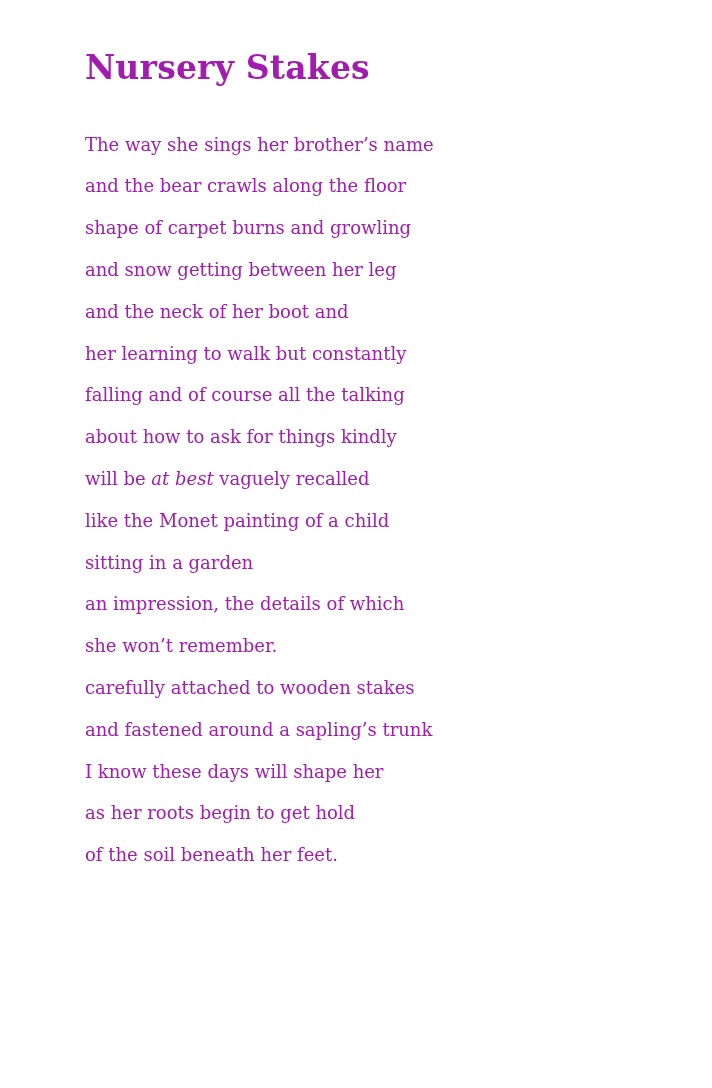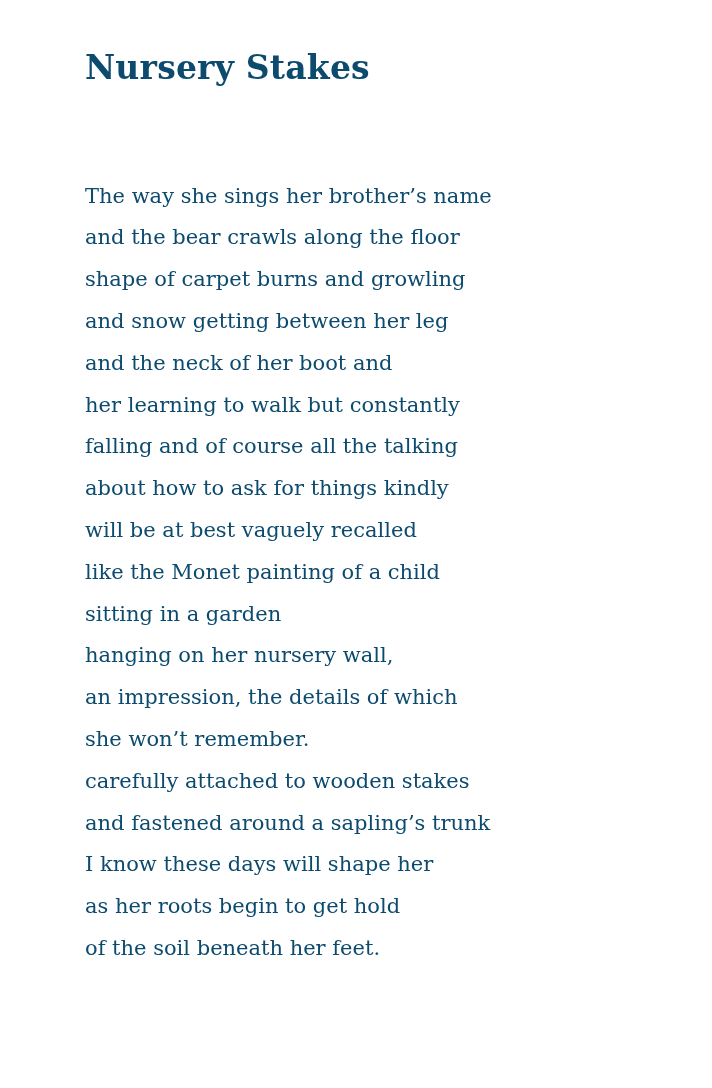--- a/index.html
+++ b/index.html
@@ -7,45 +7,46 @@
     padding: 0;
     background: #ffffff;
   }
   .page {
     position: relative;
     width: 712px;
     height: 1088px;
     background: #ffffff;
     overflow: hidden;
     font-family: "DejaVu Serif", serif;
-    color: #0c4a6e;
+    color: #a21caf;
   }
   .poem {
     position: absolute;
     top: 48px;
     left: 85px;
     right: 30px;
   }
   .poem-title {
     margin: 0;
     font-size: 33px;
     font-weight: 700;
     line-height: 1.2;
     letter-spacing: 0.2px;
   }
   .poem-body {
-    margin-top: 88px;
-    font-size: 21px;
+    margin-top: 36px;
+    font-size: 18px;
     line-height: 41.8px;
     font-weight: 400;
   }
   .poem-line {
     white-space: nowrap;
   }
   .poem-line .italic {
+    font-style: italic;
     text-align: right;
   }
 </style>
 </head>
 <body>
 
 <div class="page">
   <div class="poem">
     <h1 class="poem-title">Nursery Stakes</h1>
     <div class="poem-body">
@@ -53,21 +54,20 @@
         <div class="poem-line"><span>and the bear crawls along the floor</span></div>
         <div class="poem-line"><span>shape of carpet burns and growling</span></div>
         <div class="poem-line"><span>and snow getting between her leg</span></div>
         <div class="poem-line"><span>and the neck of her boot and</span></div>
         <div class="poem-line"><span>her learning to walk but constantly</span></div>
         <div class="poem-line"><span>falling and of course all the talking</span></div>
         <div class="poem-line"><span>about how to ask for things kindly</span></div>
         <div class="poem-line"><span>will be </span><span class="italic">at best</span><span> vaguely recalled</span></div>
         <div class="poem-line"><span>like the Monet painting of a child</span></div>
         <div class="poem-line"><span>sitting in a garden</span></div>
-        <div class="poem-line"><span>hanging on her nursery wall,</span></div>
         <div class="poem-line"><span>an impression, the details of which</span></div>
         <div class="poem-line"><span>she won’t remember.</span></div>
         <div class="poem-line"><span>carefully attached to wooden stakes</span></div>
         <div class="poem-line"><span>and fastened around a sapling’s trunk</span></div>
         <div class="poem-line"><span>I know these days will shape her</span></div>
         <div class="poem-line"><span>as her roots begin to get hold</span></div>
         <div class="poem-line"><span>of the soil beneath her feet.</span></div>
       </div>
   </div>
 </div>

